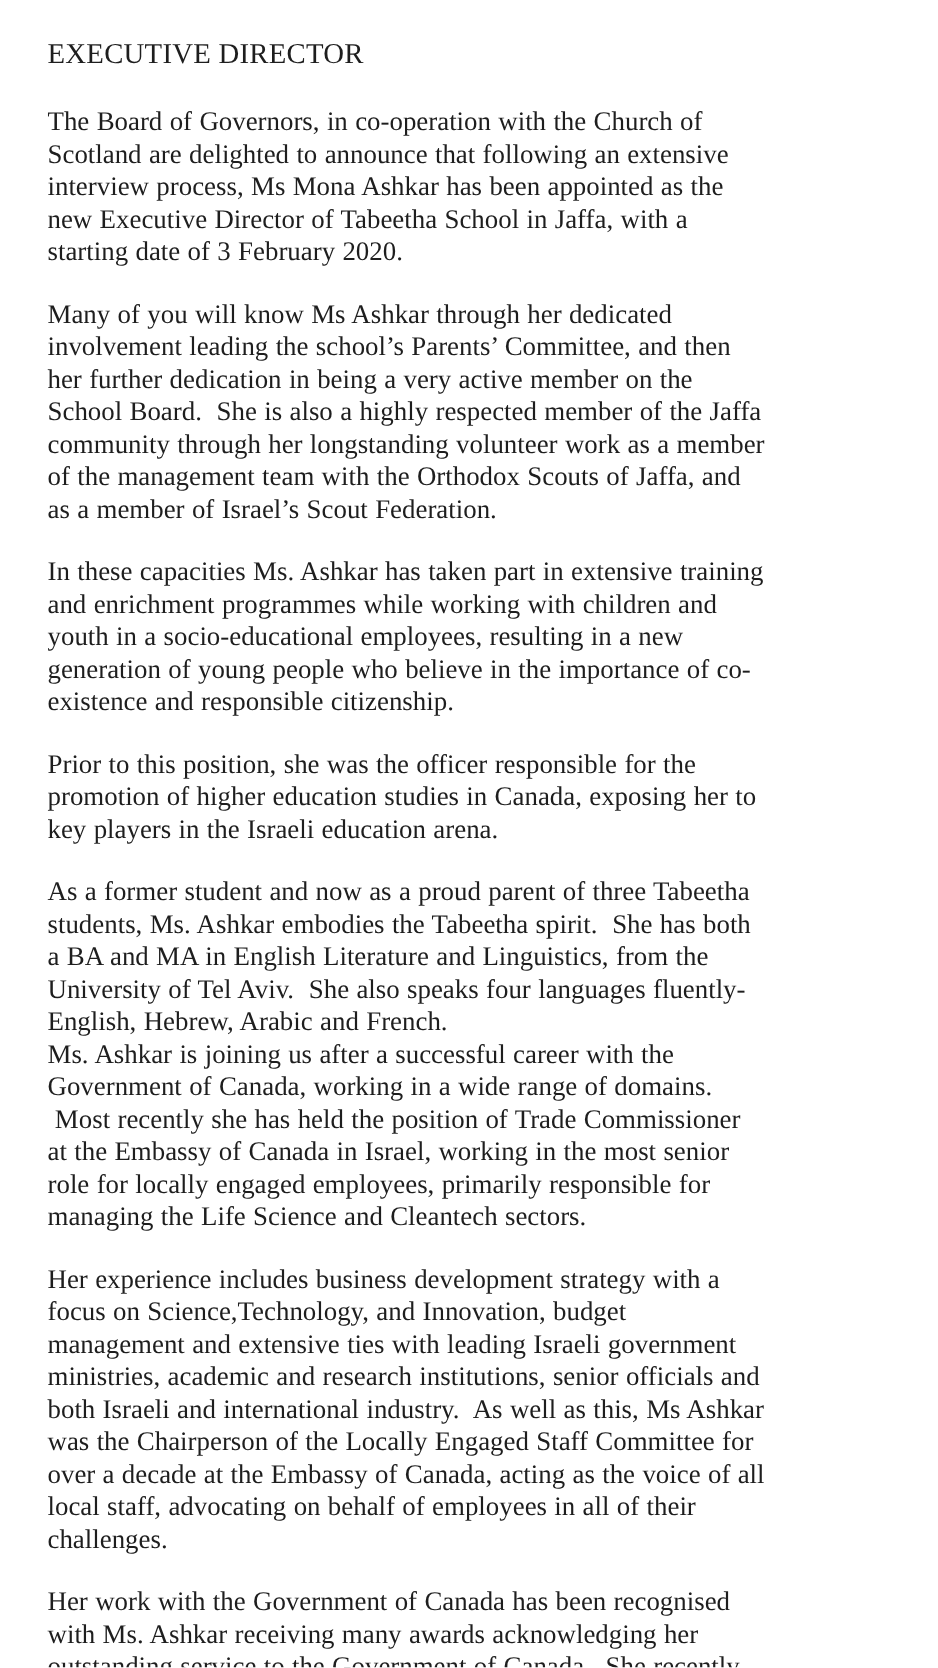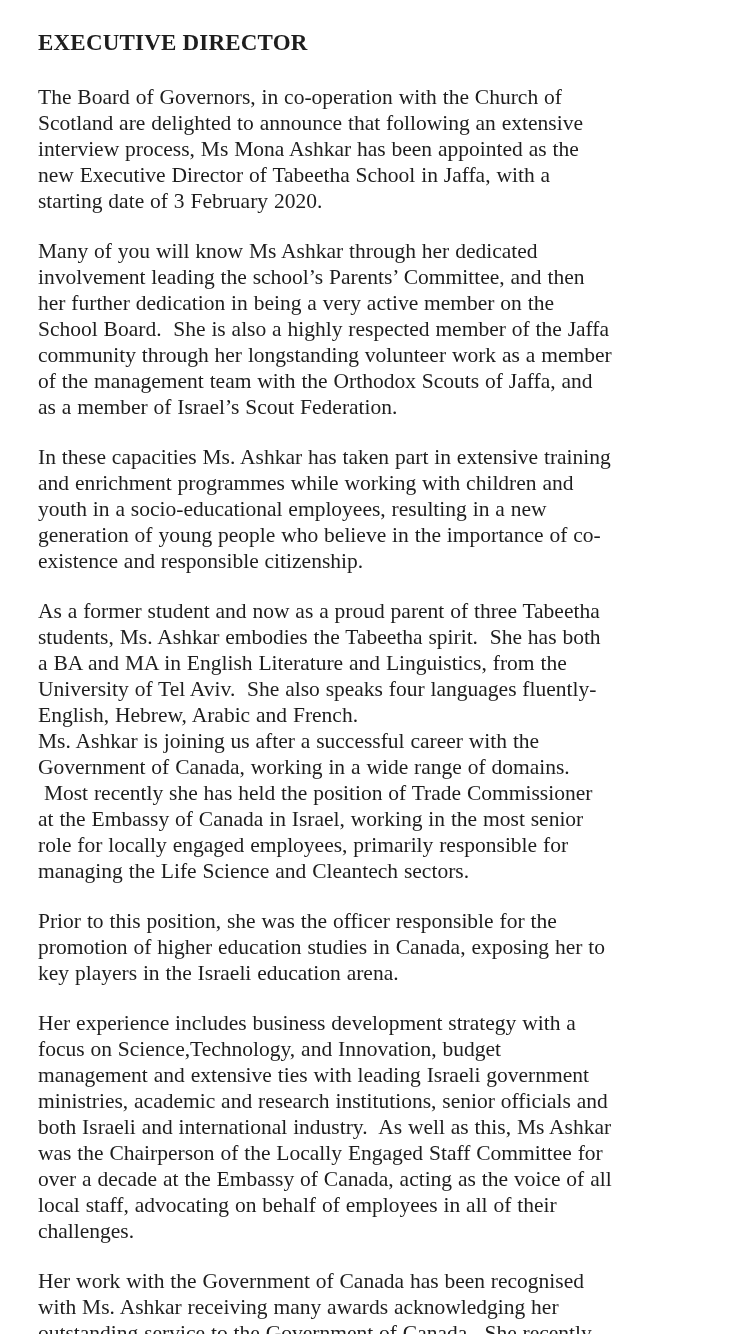--- a/index.html
+++ b/index.html
@@ -17,21 +17,21 @@
   .page {
     box-sizing: border-box;
     width: 750px;
     height: 1334px;
     overflow: hidden;
     padding: 30px 20px 0 38px;
     background: #ffffff;
   }
   .heading {
     font-size: 23px;
-    font-weight: bold;
+    font-weight: normal;
     letter-spacing: 0.2px;
     line-height: 26px;
     margin: 0 0 28px 0;
     white-space: pre-wrap;
   }
   .para {
     font-size: 21.5px;
     line-height: 26px;
     margin: 0 0 24px 0;
     width: 692px;
@@ -58,35 +58,35 @@
 community through her longstanding volunteer work as a member
 of the management team with the Orthodox Scouts of Jaffa, and
 as a member of Israel’s Scout Federation.</p>
 
   <p class="para">In these capacities Ms. Ashkar has taken part in extensive training
 and enrichment programmes while working with children and
 youth in a socio-educational employees, resulting in a new
 generation of young people who believe in the importance of co-
 existence and responsible citizenship.</p>
 
+  <p class="para">Prior to this position, she was the officer responsible for the
+promotion of higher education studies in Canada, exposing her to
+key players in the Israeli education arena.</p>
+
   <p class="para">As a former student and now as a proud parent of three Tabeetha
 students, Ms. Ashkar embodies the Tabeetha spirit.  She has both
 a BA and MA in English Literature and Linguistics, from the
 University of Tel Aviv.  She also speaks four languages fluently-
 English, Hebrew, Arabic and French.
 Ms. Ashkar is joining us after a successful career with the
 Government of Canada, working in a wide range of domains.
  Most recently she has held the position of Trade Commissioner
 at the Embassy of Canada in Israel, working in the most senior
 role for locally engaged employees, primarily responsible for
 managing the Life Science and Cleantech sectors.</p>
-
-  <p class="para">Prior to this position, she was the officer responsible for the
-promotion of higher education studies in Canada, exposing her to
-key players in the Israeli education arena.</p>
 
   <p class="para">Her experience includes business development strategy with a
 focus on Science,Technology, and Innovation, budget
 management and extensive ties with leading Israeli government
 ministries, academic and research institutions, senior officials and
 both Israeli and international industry.  As well as this, Ms Ashkar
 was the Chairperson of the Locally Engaged Staff Committee for
 over a decade at the Embassy of Canada, acting as the voice of all
 local staff, advocating on behalf of employees in all of their
 challenges.</p>

